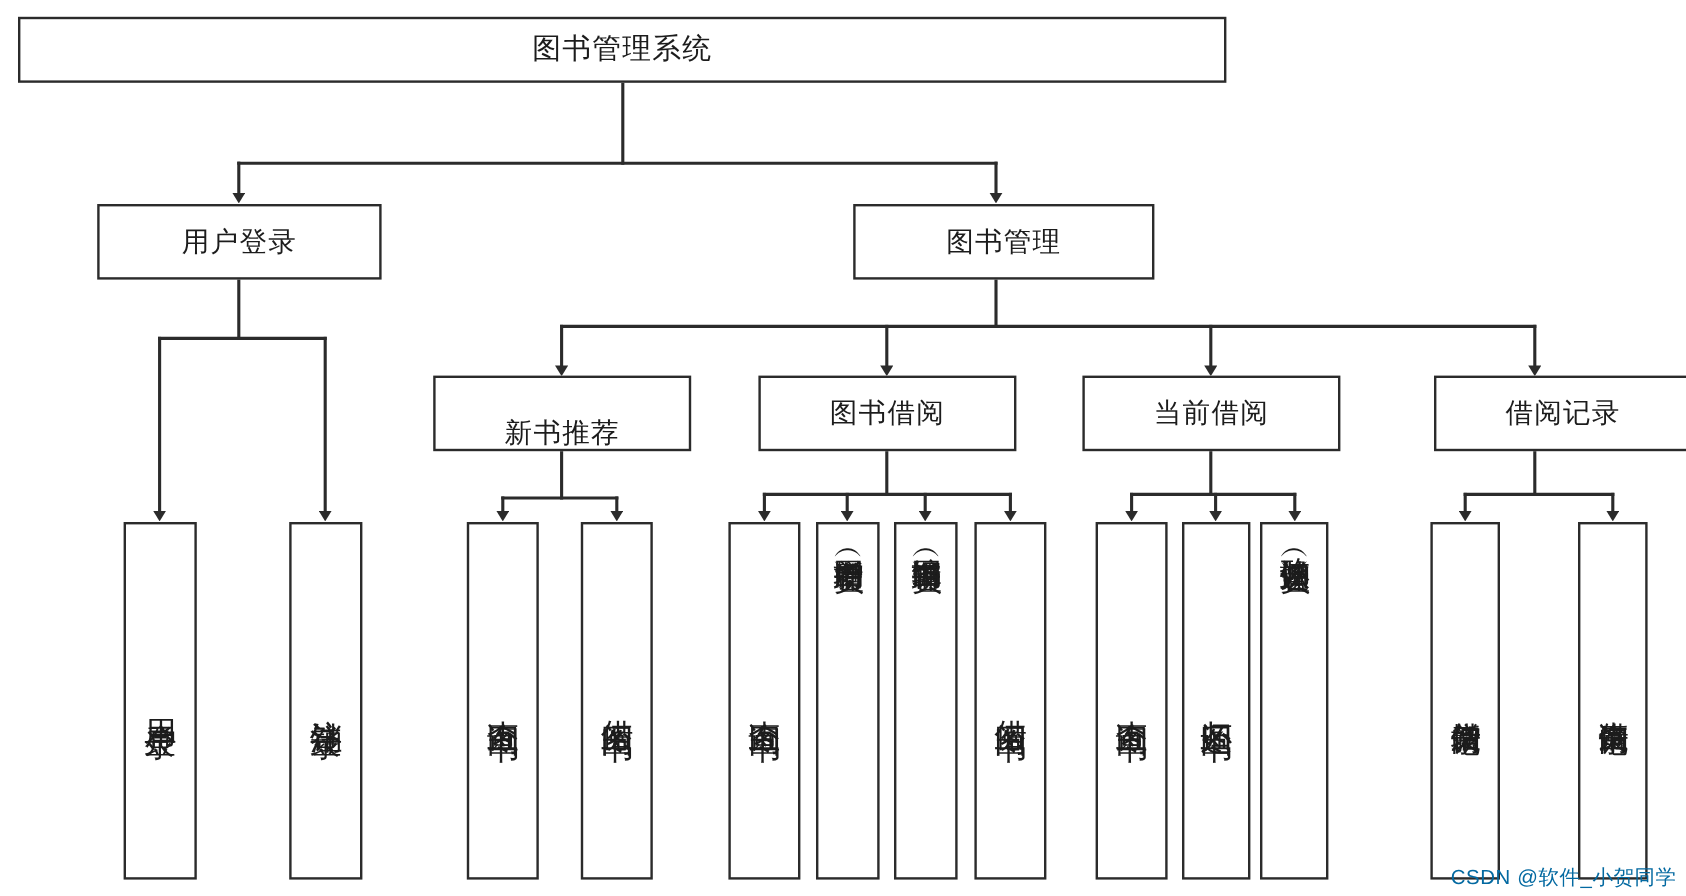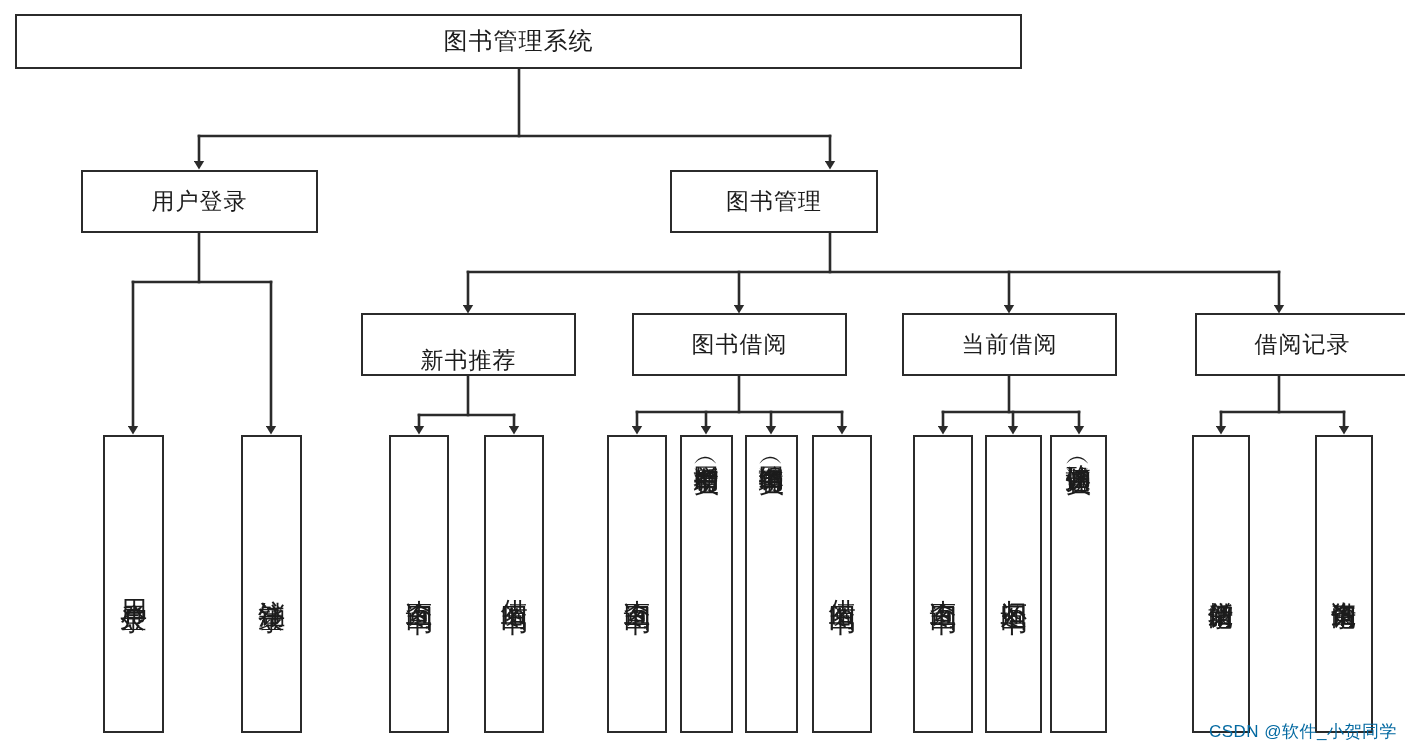--- a/index.html
+++ b/index.html
@@ -127,21 +127,21 @@
     </g>
   </svg>
 
   <div class="node root" style="left:15px;top:14px;width:1007px;height:55px;">
     <span class="lbl">图书管理系统</span>
   </div>
 
   <div class="node" style="left:81px;top:170px;width:237px;height:63px;">
     <span class="lbl">用户登录</span>
   </div>
-  <div class="node" style="left:670px;top:170px;width:208px;height:63px;text-align:center;">
+  <div class="node" style="left:711px;top:170px;width:251px;height:63px;text-align:center;">
     <span class="lbl">图书管理</span>
   </div>
 
   <div class="node" style="left:361px;top:313px;width:215px;height:63px;align-items:flex-end;">
     <span class="lbl">新书推荐</span>
   </div>
   <div class="node" style="left:902px;top:313px;width:215px;height:63px;">
     <span class="lbl">当前借阅</span>
   </div>
   <div class="node" style="left:632px;top:313px;width:215px;height:63px;">

